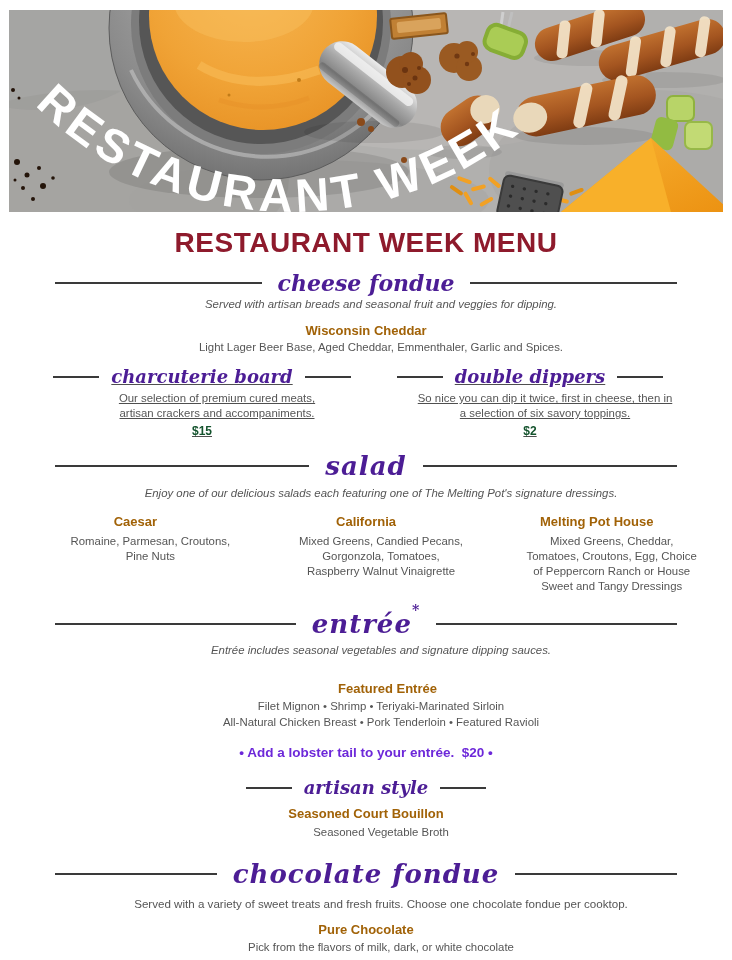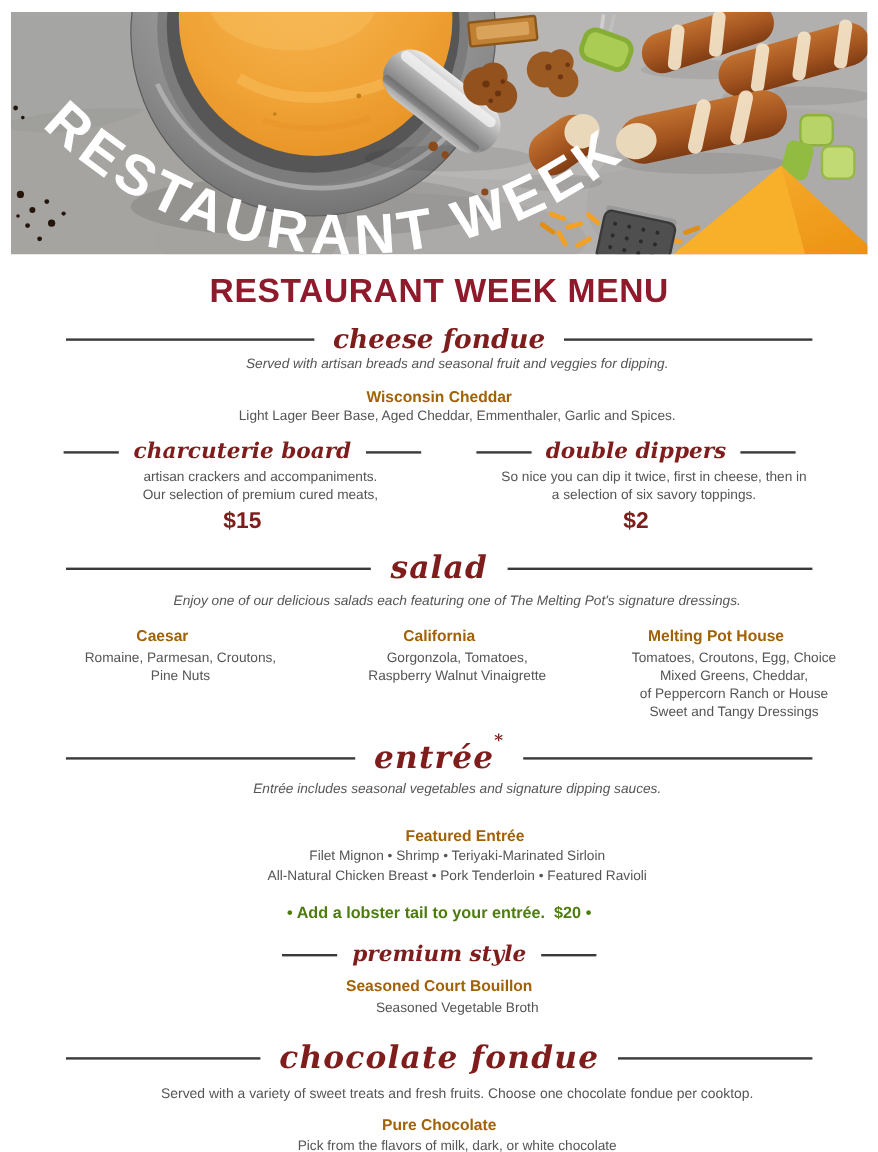--- a/index.html
+++ b/index.html
@@ -15,63 +15,63 @@
 
   .page-title {
     margin-top:15px; text-align:center;
     font-size:28px; font-weight:bold; letter-spacing:.5px;
     color:#8e1a2c; font-family:"Liberation Sans", sans-serif;
   }
 
   
   .serif-head {
     font-family:"DejaVu Serif", serif;
-    font-style:italic; font-weight:bold; color:#7f1d1d;
+    font-style:italic; font-weight:bold; color:#4c1d95;
     white-space:nowrap; line-height:1;
   }
   .h-cheese { font-size:22px; }
   .h-big    { font-size:26px; letter-spacing:1px; }
   .h-sub    { font-size:18px; }
 
   
   .rule-head { display:flex; align-items:center; width:622px; margin:0 auto; gap:16px; }
   .rule-head .rule { flex:1; height:2px; background:#3a3a3a; }
 
   
   .dash-head { display:flex; align-items:center; justify-content:center; gap:12px; }
   .dash-head .dash { width:46px; height:2px; background:#3a3a3a; }
 
   .center { text-align:center; }
   .italic-desc { font-style:italic; }
   .body-txt { font-size:11.4px; line-height:1.32; color:#555555;padding-left:30px; }
   .item-name { font-size:13px; font-weight:bold; color:#a16207; }
-  .price { font-size:19px; font-weight:600; color:#7f1d1d; margin-top:3px; }
+  .price { font-size:12px; font-weight:600; color:#14532d; margin-top:3px; }
   .nowrap { white-space:nowrap; }
 
   .sec-cheese-head { margin-top:13px; }
   .sec-cheese-desc { margin-top:3px; }
   .sec-cheese-item { margin-top:11px; }
   .sec-cheese-item-desc { margin-top:2px; }
 
-  .two-col { display:flex; width:656px; margin:13px auto 0 auto; }
+  .two-col { display:flex; width:656px; margin:13px auto 0 auto;text-decoration:underline; }
   .two-col .col { flex:1; text-align:center; }
   .two-col .col-desc { margin-top:5px; }
 
   .sec-salad-head { margin-top:15px; }
   .sec-salad-desc { margin-top:7px; }
   .salad-cols { display:flex; width:692px; margin:13px auto 0 auto; }
   .salad-cols .col { flex:1; text-align:center; }
   .salad-cols .col-desc { margin-top:5px; }
 
   .sec-entree-head { margin-top:17px; }
   .entree-sup { font-size:14px; position:relative; top:-9px; font-style:italic; font-weight:bold; }
   .sec-entree-desc { margin-top:6px; }
   .sec-entree-featured { margin-top:23px;padding-left:43px; }
   .sec-entree-lines { margin-top:3px; }
-  .entree-addon { margin-top:15px; font-size:13.5px; font-weight:bold; color:#4d7c0f; white-space:pre-wrap; }
+  .entree-addon { margin-top:15px; font-size:13.5px; font-weight:bold; color:#6d28d9; white-space:pre-wrap; }
 
   .sec-cooking-head { margin-top:19px; }
   .sec-cooking-name { margin-top:9px; }
   .sec-cooking-desc { margin-top:4px; }
 
   .sec-choc-head { margin-top:21px; }
   .sec-choc-desc { margin-top:9px; font-size:11.6px; }
   .sec-choc-name { margin-top:11px; }
   .sec-choc-item-desc { margin-top:3px; }
 </style>
@@ -287,22 +287,22 @@
 <div class="center body-txt sec-cheese-item-desc">Light Lager Beer Base, Aged Cheddar, Emmenthaler, Garlic and Spices.</div>
 
 <div class="two-col">
   <div class="col">
     <div class="dash-head">
       <div class="dash"></div>
       <div class="serif-head h-sub">charcuterie board</div>
       <div class="dash"></div>
     </div>
     <div class="col-desc">
+      <div class="body-txt nowrap">Our selection of premium cured meats,</div>
       <div class="body-txt nowrap">artisan crackers and accompaniments.</div>
-      <div class="body-txt nowrap">Our selection of premium cured meats,</div>
     </div>
     <div class="price">$15</div>
   </div>
   <div class="col">
     <div class="dash-head">
       <div class="dash"></div>
       <div class="serif-head h-sub">double dippers</div>
       <div class="dash"></div>
     </div>
     <div class="col-desc">
@@ -324,29 +324,30 @@
   <div class="col">
     <div class="item-name">Caesar</div>
     <div class="col-desc">
       <div class="body-txt nowrap">Romaine, Parmesan, Croutons,</div>
       <div class="body-txt nowrap">Pine Nuts</div>
     </div>
   </div>
   <div class="col">
     <div class="item-name">California</div>
     <div class="col-desc">
+      <div class="body-txt nowrap">Mixed Greens, Candied Pecans,</div>
       <div class="body-txt nowrap">Gorgonzola, Tomatoes,</div>
       <div class="body-txt nowrap">Raspberry Walnut Vinaigrette</div>
     </div>
   </div>
   <div class="col">
     <div class="item-name">Melting Pot House</div>
     <div class="col-desc">
+      <div class="body-txt nowrap">Mixed Greens, Cheddar,</div>
       <div class="body-txt nowrap">Tomatoes, Croutons, Egg, Choice</div>
-      <div class="body-txt nowrap">Mixed Greens, Cheddar,</div>
       <div class="body-txt nowrap">of Peppercorn Ranch or House</div>
       <div class="body-txt nowrap">Sweet and Tangy Dressings</div>
     </div>
   </div>
 </div>
 
 <div class="rule-head sec-entree-head">
   <div class="rule"></div>
   <div class="serif-head h-big"><span>entrée</span><sup class="entree-sup">*</sup></div>
   <div class="rule"></div>
@@ -354,21 +355,21 @@
 <div class="center body-txt italic-desc sec-entree-desc">Entrée includes seasonal vegetables and signature dipping sauces.</div>
 <div class="center item-name sec-entree-featured">Featured Entrée</div>
 <div class="sec-entree-lines">
   <div class="center body-txt nowrap">Filet Mignon • Shrimp • Teriyaki-Marinated Sirloin</div>
   <div class="center body-txt nowrap">All-Natural Chicken Breast • Pork Tenderloin • Featured Ravioli</div>
 </div>
 <div class="center entree-addon">• Add a lobster tail to your entrée.  $20 •</div>
 
 <div class="dash-head sec-cooking-head">
   <div class="dash"></div>
-  <div class="serif-head h-sub">premium style</div>
+  <div class="serif-head h-sub">artisan style</div>
   <div class="dash"></div>
 </div>
 <div class="center item-name sec-cooking-name">Seasoned Court Bouillon</div>
 <div class="center body-txt sec-cooking-desc">Seasoned Vegetable Broth</div>
 
 <div class="rule-head sec-choc-head">
   <div class="rule"></div>
   <div class="serif-head h-big">chocolate fondue</div>
   <div class="rule"></div>
 </div>

